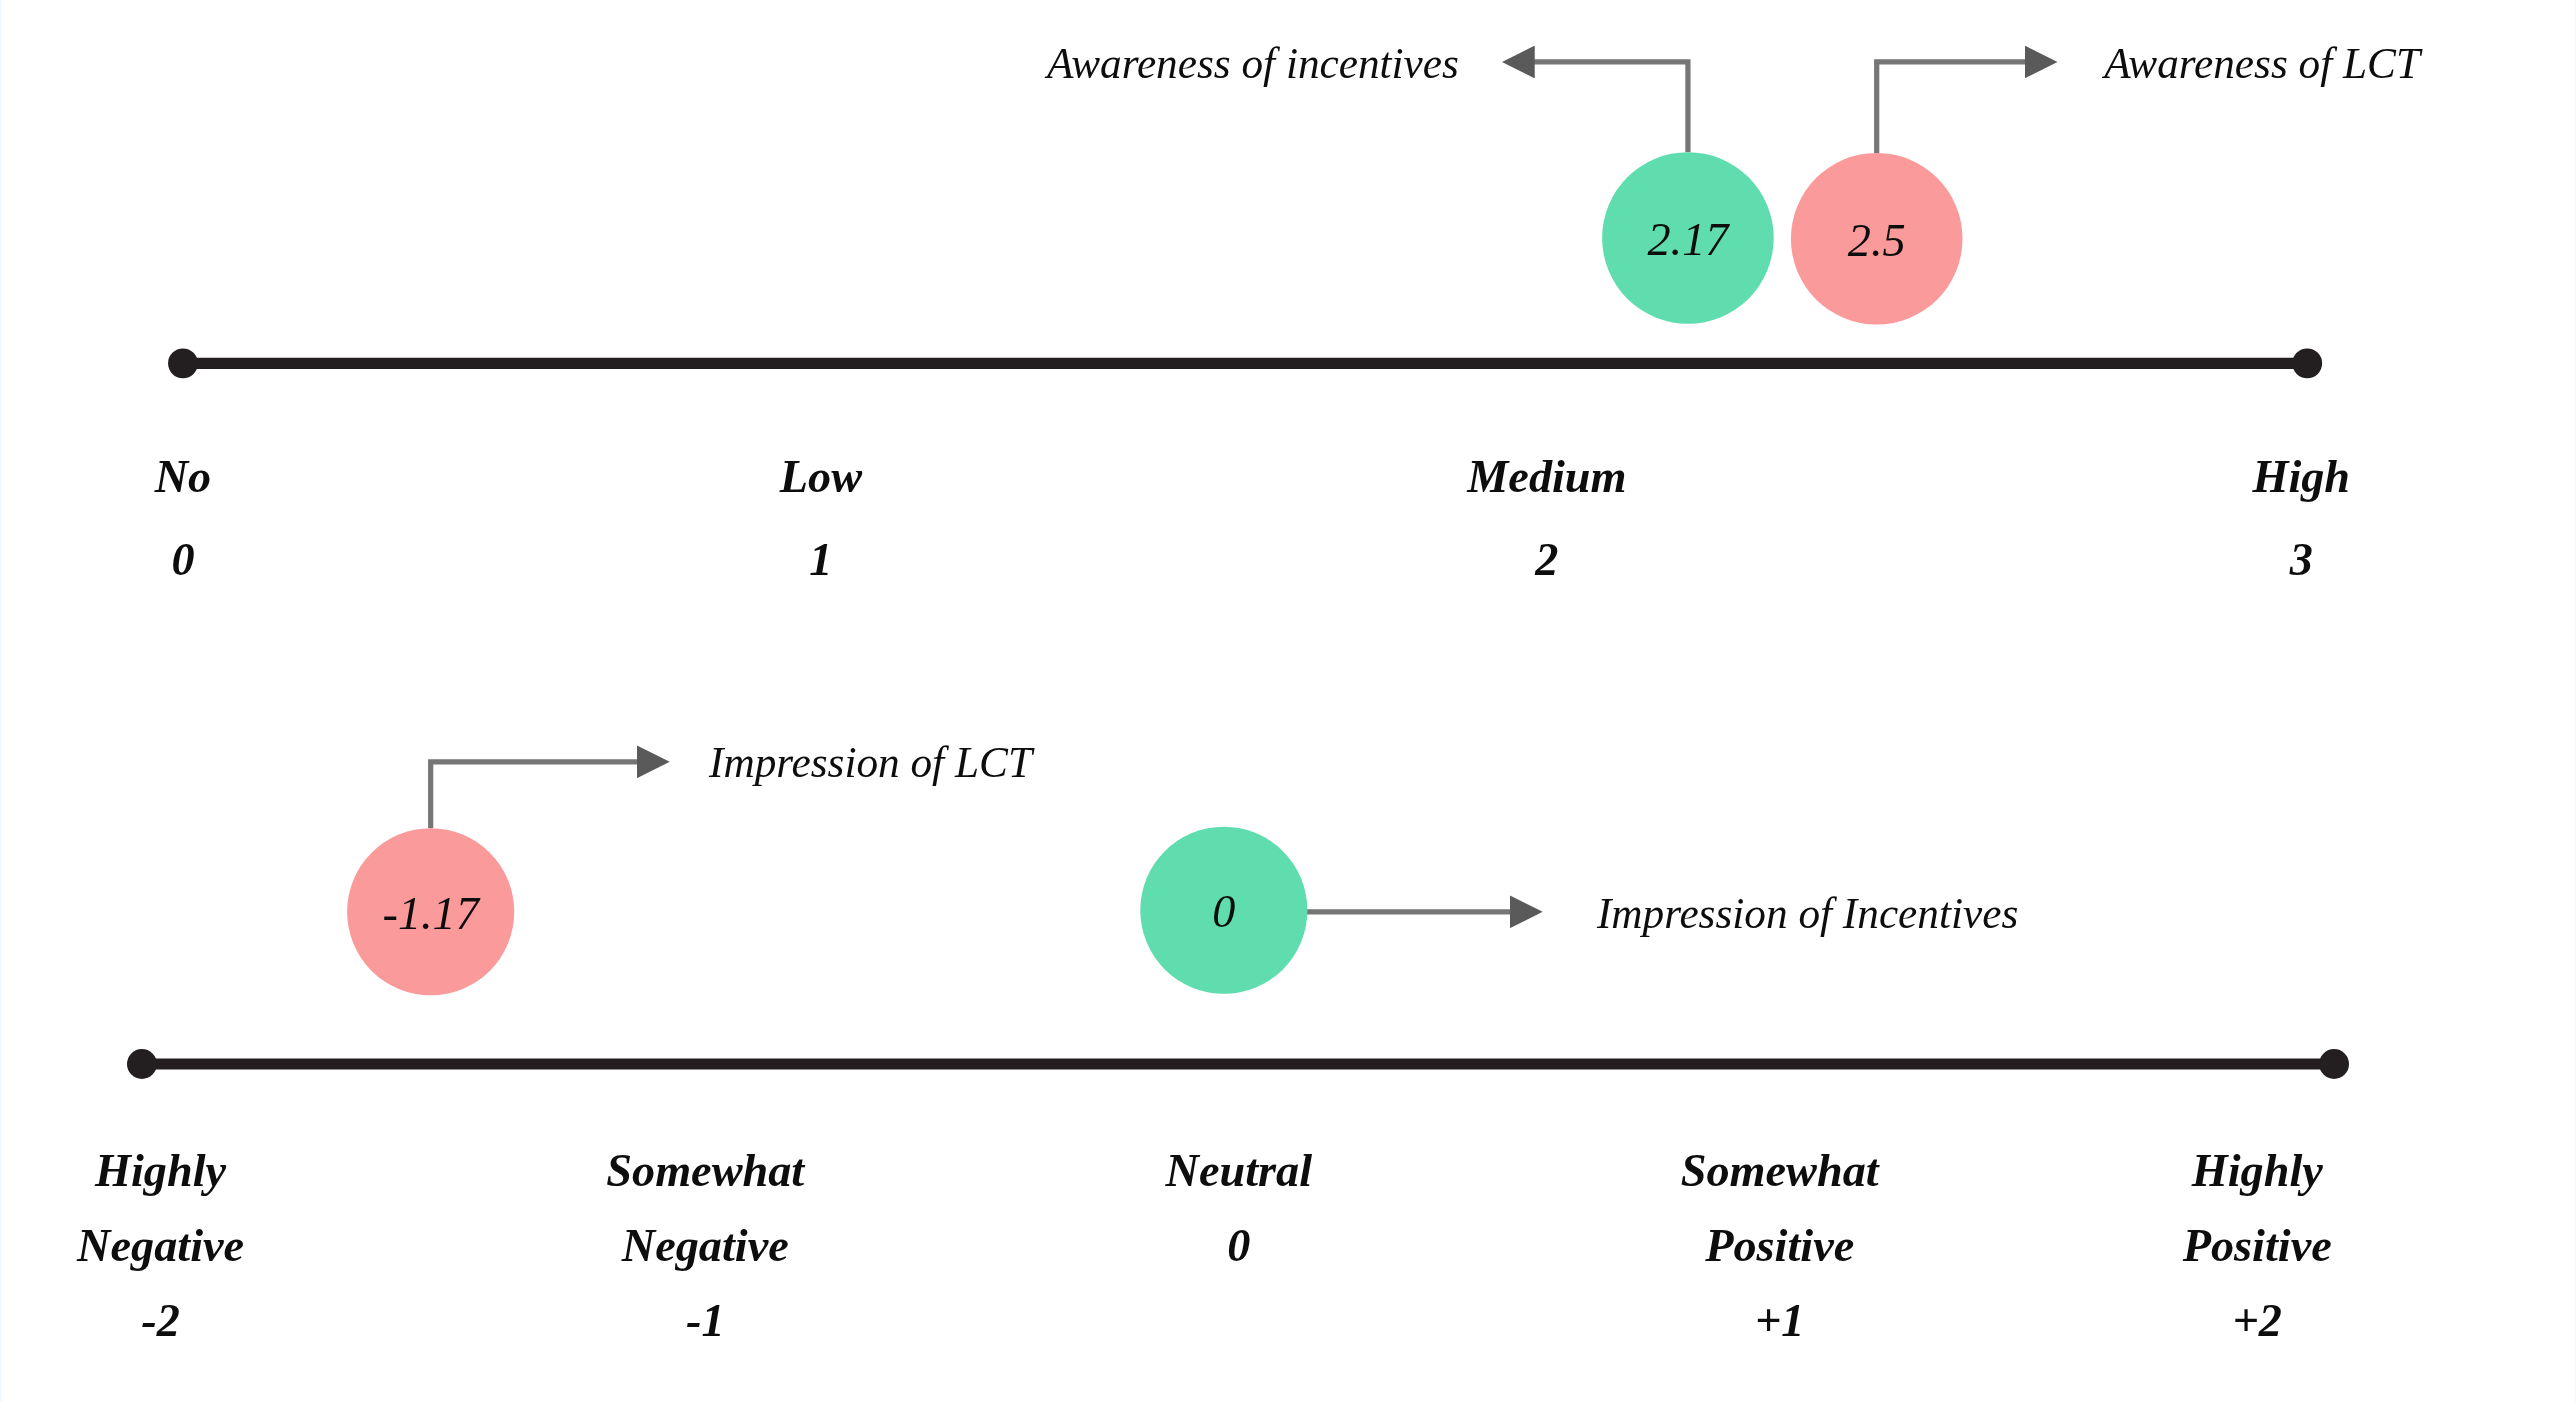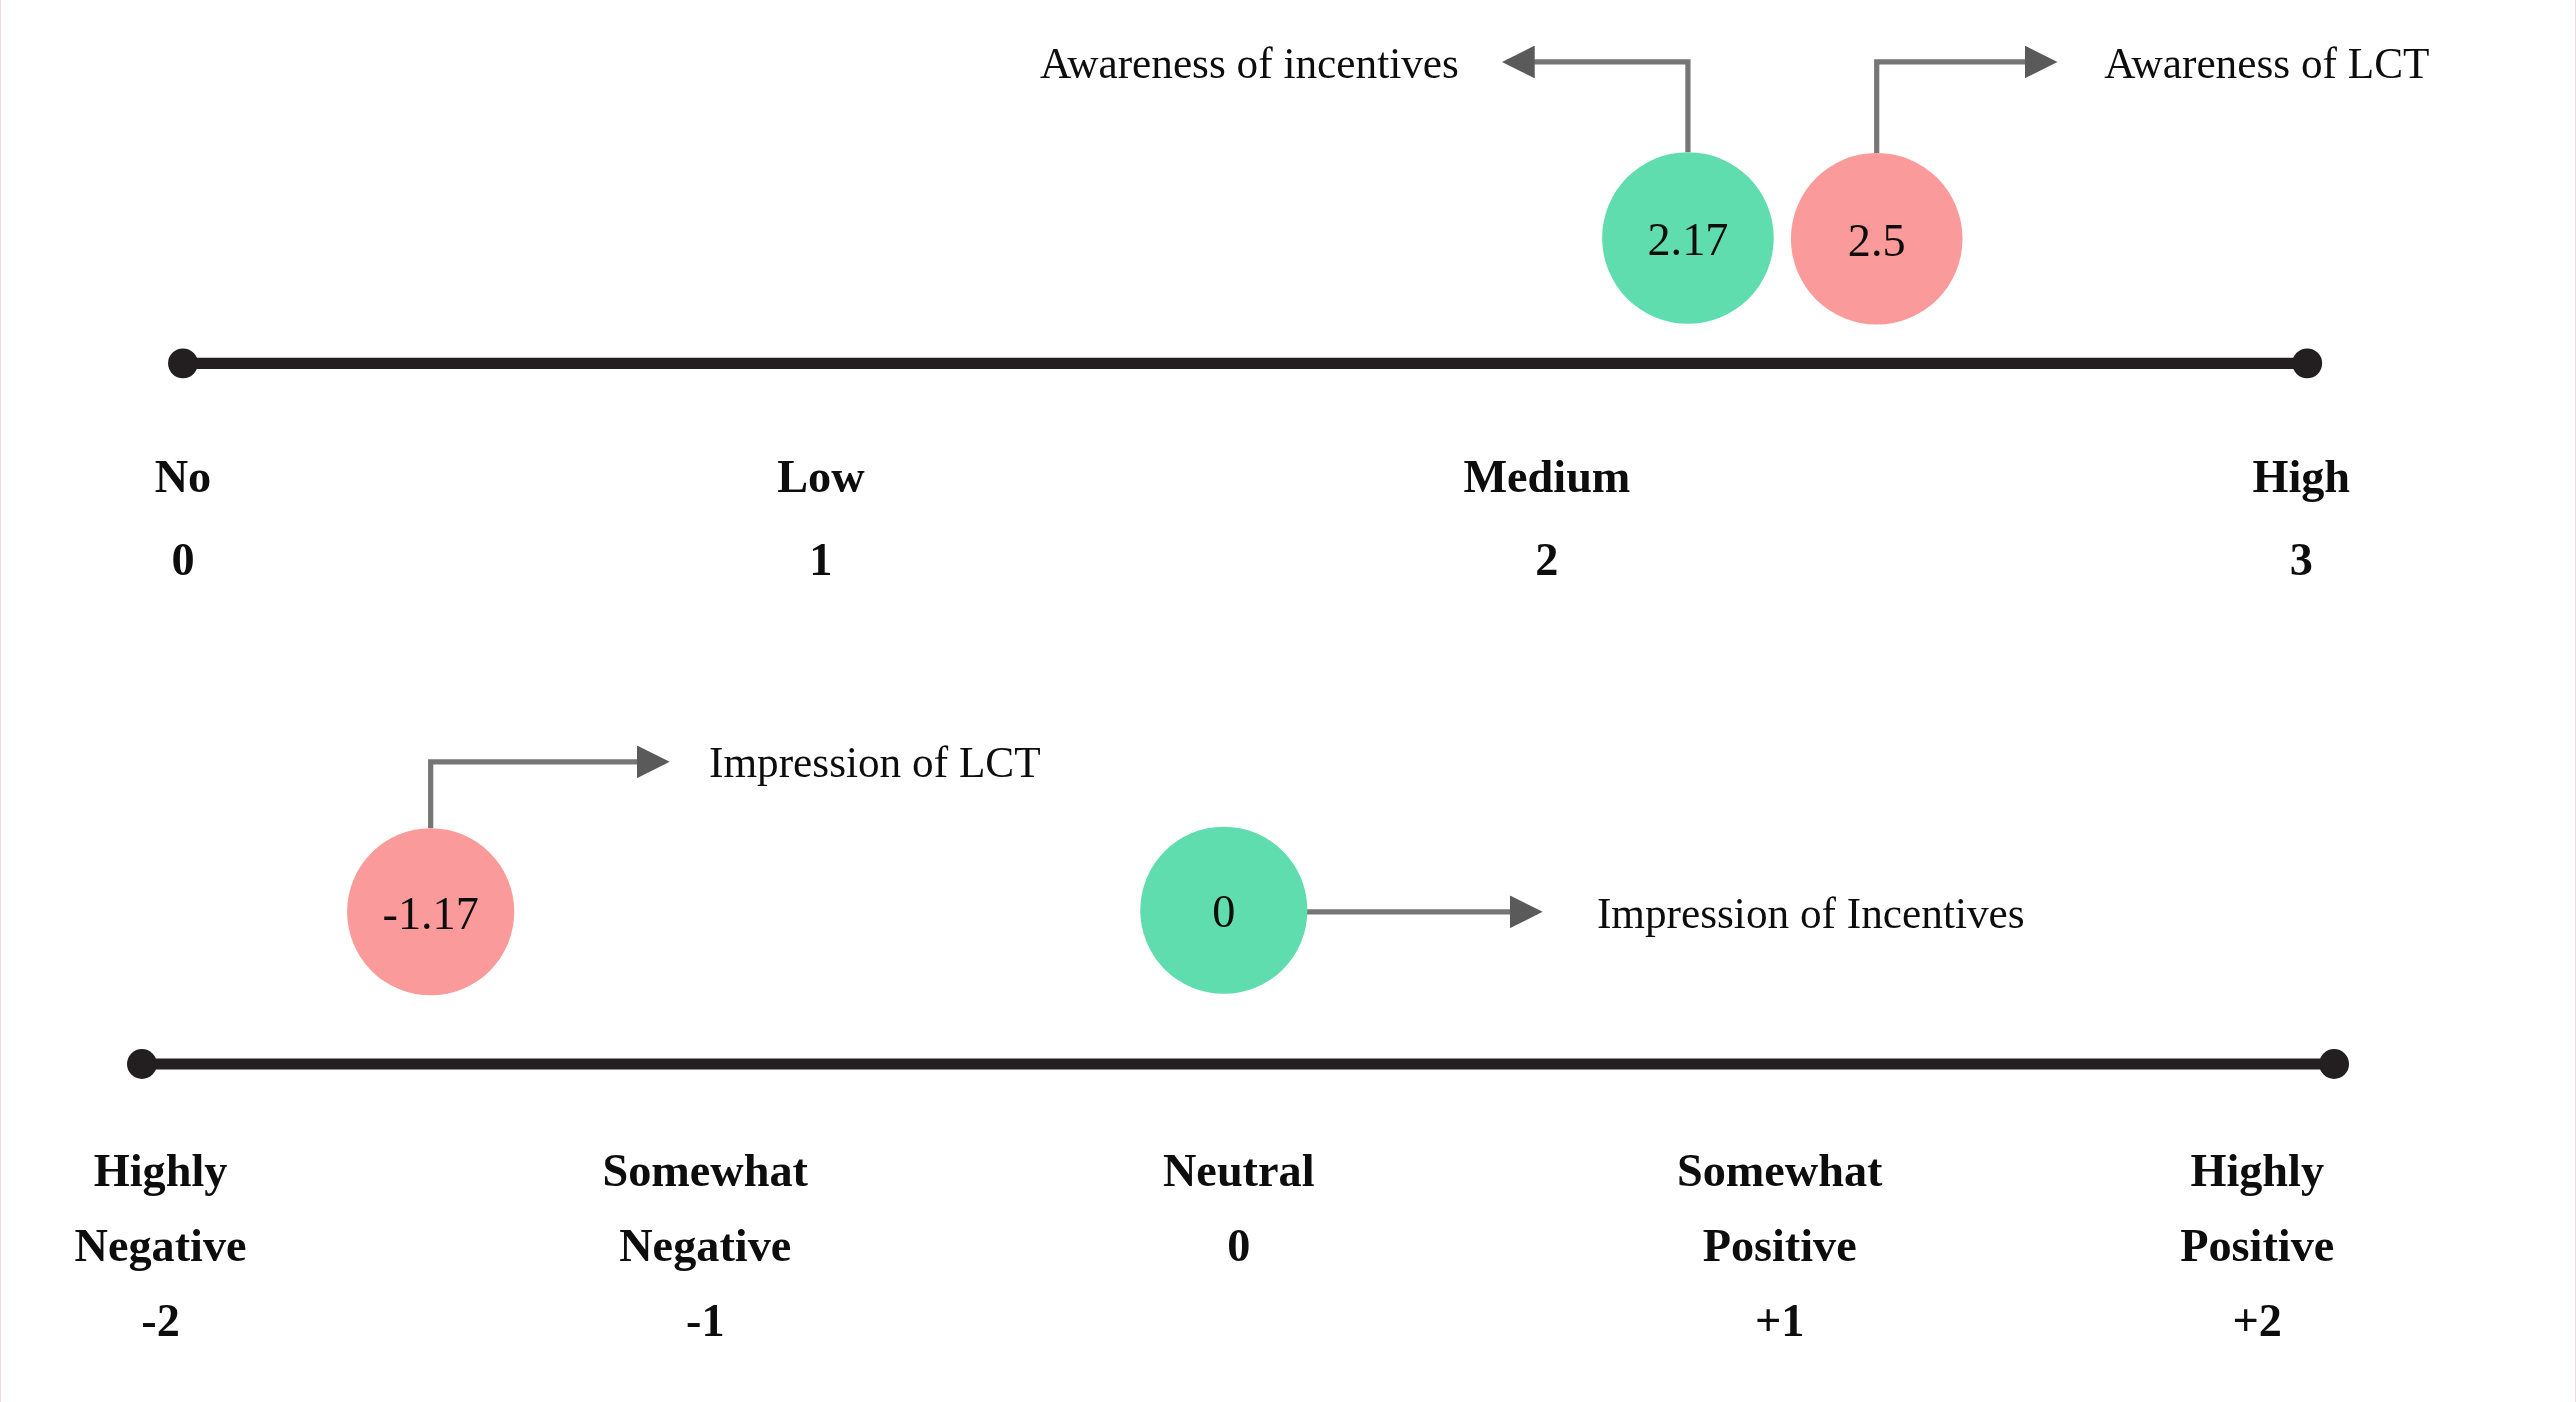--- a/index.html
+++ b/index.html
@@ -10,21 +10,22 @@
   body {
     width: 2576px;
     height: 1402px;
     font-family: "Liberation Serif", "DejaVu Serif", serif;
     overflow: hidden;
   }
   #figure-root {
     position: relative;
     width: 2576px;
     height: 1402px;
-    background: #be185d;
+    background: #7dd3fc;
+    font-style: italic;
   }
   svg.figure-svg {
     position: absolute;
     top: 0;
     left: 0;
     width: 2576px;
     height: 1402px;
     display: block;
   }
   text {

